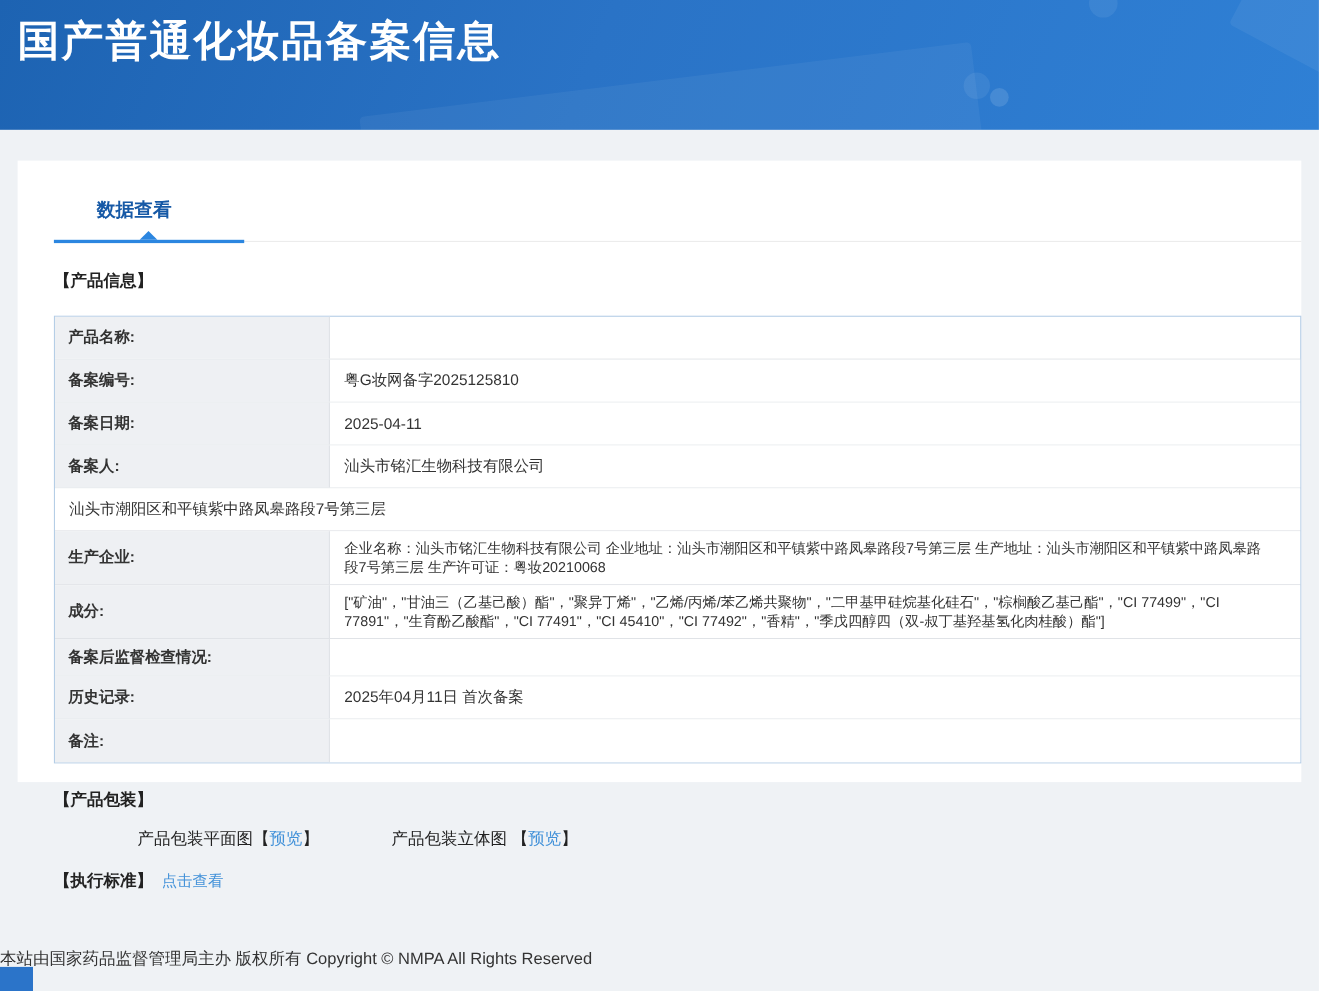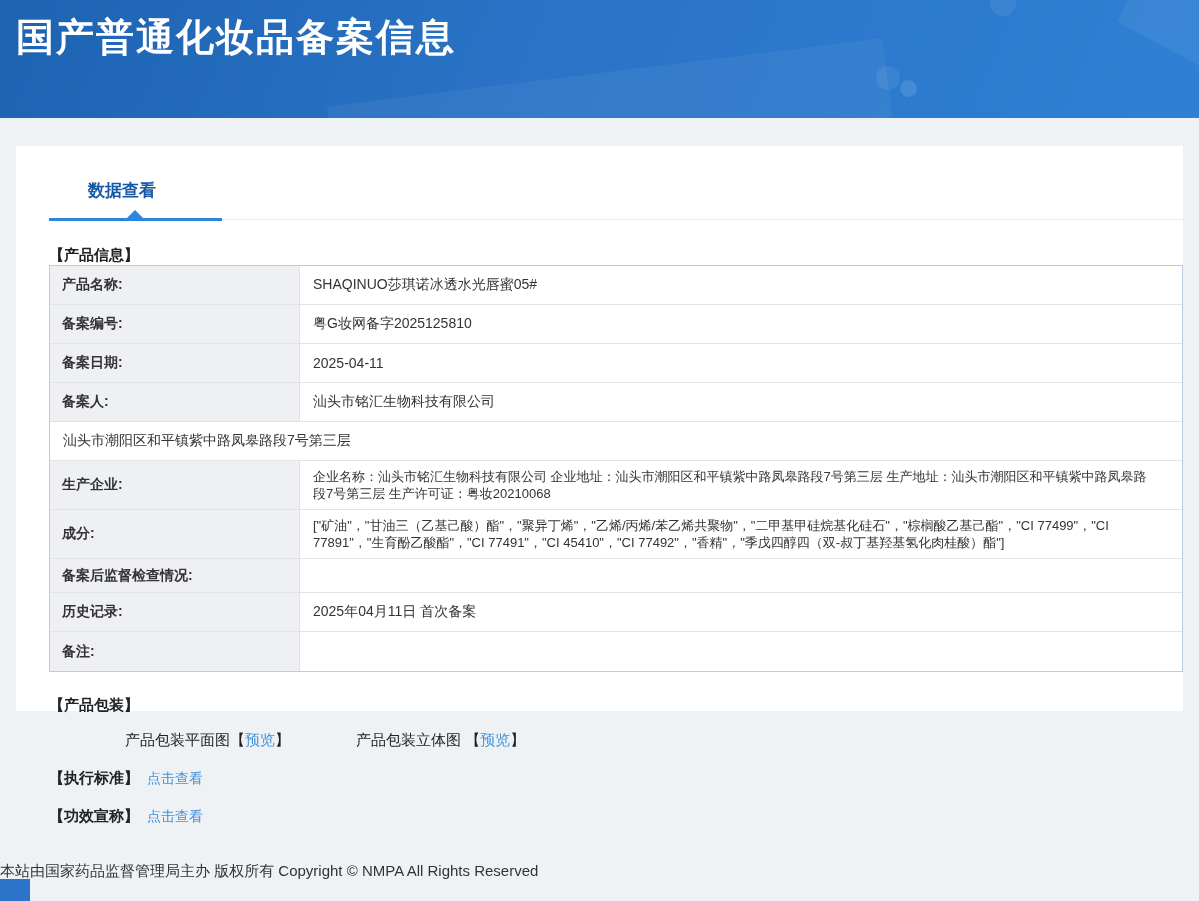--- a/index.html
+++ b/index.html
@@ -46,21 +46,21 @@
     position:absolute; left:33px; top:72px; width:173px; height:3px; background:#2b86e0;
   }
   .tab-arrow {
     position:absolute; left:111px; top:64px; width:0; height:0;
     border-left:8px solid transparent; border-right:8px solid transparent;
     border-bottom:8px solid #2b86e0;
   }
   .section-title {
     margin-left:33px; font-size:15px; font-weight:bold; color:#222;
   }
-  .sec-product { margin-top:26px; margin-bottom:0; }
+  .sec-product { margin-top:26px; margin-bottom:22px; }
   
   .info-table {
     margin-left:33px; width:1134px;
     border:1px solid #b5cee6;
   }
   .row { display:flex; border-bottom:1px solid #e0e3e7; }
   .row:last-child { border-bottom:none; }
   .row-h40 { height:39px; }
   .row-h50 { height:49px; }
   .row-h35 { height:34px; }
@@ -113,21 +113,20 @@
     <div class="tab-baseline"></div>
     <div class="tab-underline"></div>
     <div class="tab-arrow"></div>
   </div>
 
   <div class="section-title sec-product">【产品信息】</div>
 
   <div class="info-table">
     <div class="row row-h40">
       <div class="cell-label">产品名称:</div>
-      <div class="cell-value">SHAQINUO莎琪诺冰透水光唇蜜05#</div>
     </div>
     <div class="row row-h40">
       <div class="cell-label">备案编号:</div>
       <div class="cell-value">粤G妆网备字2025125810</div>
     </div>
     <div class="row row-h40">
       <div class="cell-label">备案日期:</div>
       <div class="cell-value">2025-04-11</div>
     </div>
     <div class="row row-h40">
@@ -162,22 +161,19 @@
   <div class="section-title sec-packaging">【产品包装】</div>
 
   <div class="packaging-line">
     <span>产品包装平面图</span><span>【</span><span class="link">预览</span><span>】</span><span class="pack-item-stereo">产品包装立体图</span><span style="white-space:pre"> 【</span><span class="link">预览</span><span>】</span>
   </div>
 
   <div class="std-line">
     <span class="section-inline">【执行标准】</span><a class="link">点击查看</a>
   </div>
 
-  <div class="eff-line">
-    <span class="section-inline">【功效宣称】</span><a class="link">点击查看</a>
-  </div>
 
 </div>
 
 <div class="footer">
   <span>本站由国家药品监督管理局主办 版权所有 Copyright © NMPA All Rights Reserved</span>
 </div>
 <div class="corner-accent"></div>
 
 </body></html>

